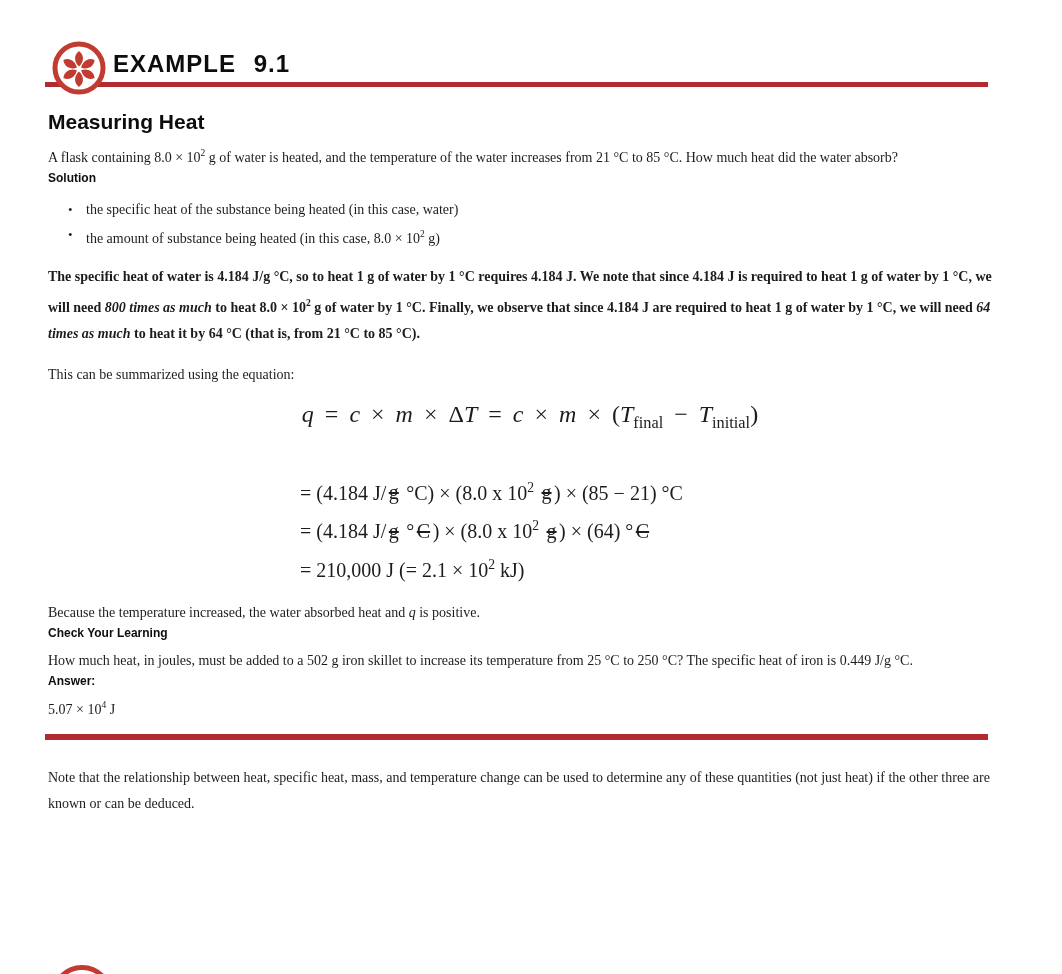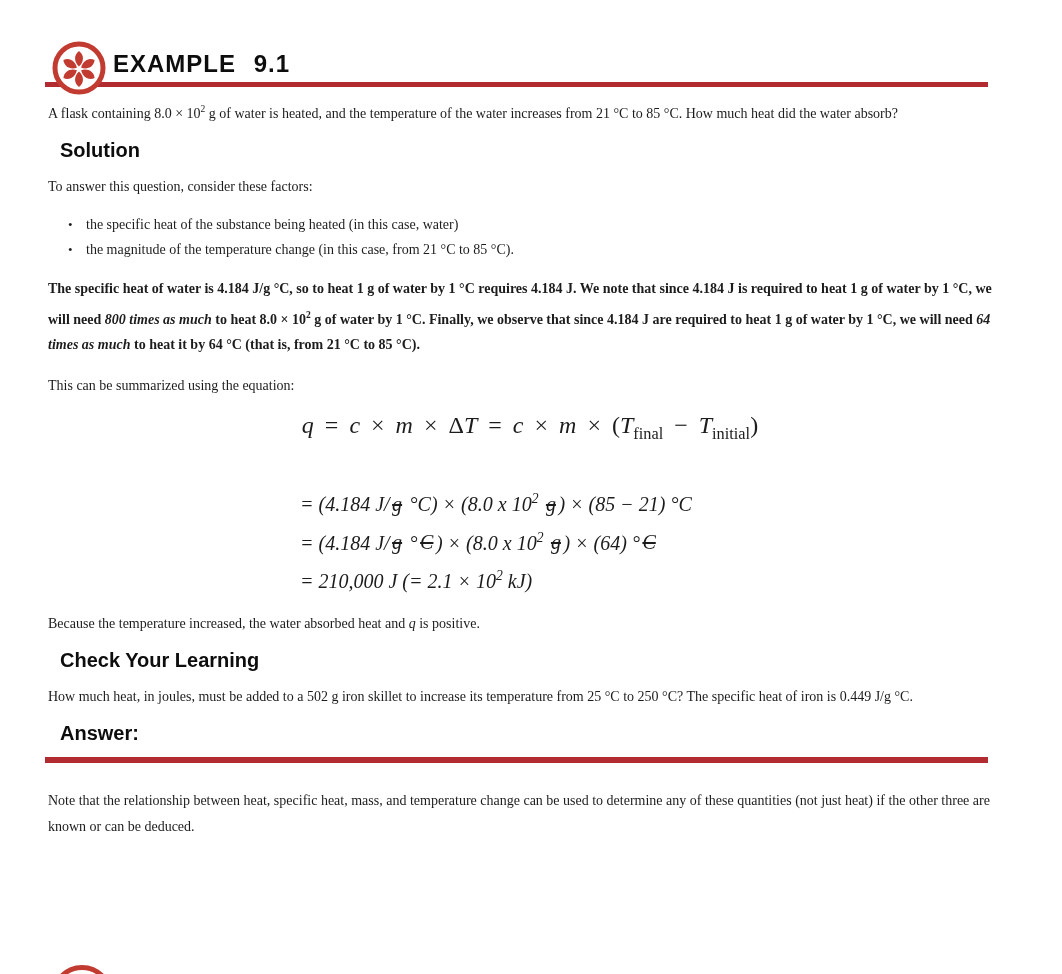--- a/index.html
+++ b/index.html
@@ -20,35 +20,35 @@
   .flower-icon .petals{fill:var(--icon-red);}
   .example-label{position:absolute;left:113px;top:50px;
     font-family:"Liberation Sans", sans-serif;font-weight:700;font-size:24px;
     letter-spacing:1px;word-spacing:10px;color:#0d0d0d;}
 
   
   .content{padding:0 50px 0 48px;}
   .content p{margin:0;font-size:14px;line-height:26px;max-width:964px;}
   h2.section-title{margin:14px 0 6px 0;font-family:"Liberation Sans", sans-serif;
     font-size:21px;font-weight:700;color:#0d0d0d;}
-  h3.sub-heading{margin:12px;font-family:"Liberation Sans", sans-serif;
-    font-size:20px;font-weight:700;color:#0d0d0d;}
+  h3.sub-heading{margin:0;font-family:"Liberation Sans", sans-serif;
+    font-size:12px;font-weight:700;color:#0d0d0d;}
   .solution-heading{margin-top:17px;}
   .solution-intro{margin-top:9px !important;}
   ul.factor-list{margin:12px 0 0 0;padding:0 0 0 20px;list-style:none;}
   ul.factor-list li{font-size:14px;line-height:25.5px;position:relative;padding-left:18px;}
   ul.factor-list li::before{content:"\2022";position:absolute;left:0;top:0;
     font-size:13px;line-height:25.5px;}
   .analysis{margin-top:13px !important;font-weight:bold;}
   .equation-intro{margin-top:15px !important;}
 
   .eq-main{margin-top:11px;text-align:center;font-size:24px;line-height:30px;
     word-spacing:5px;max-width:964px;}
   .eq-steps{margin:33px 0 0 252px;font-size:20px;line-height:33px;}
-  .eq-line{white-space:nowrap;font-style:italic;}
+  .eq-line{white-space:nowrap;}
   .cancel{text-decoration:line-through;text-decoration-thickness:1.5px;padding:0 2.5px;}
   sup{font-size:0.68em;}
   sub{font-size:0.68em;font-style:normal;}
 
   .conclusion{margin-top:13px !important;font-family:Liberation Serif, serif;}
   .check-heading{margin-top:17px;}
   .check-question{margin-top:8px !important;}
   .answer-heading{margin-top:21px;}
   .answer-value{margin-top:4px !important;}
   .thick-rule{width:943px;height:6px;background:var(--accent);margin:12px 0 0 -3px;}
@@ -75,30 +75,30 @@
           <path d="M0,-2.5 C-5,-7 -5.5,-14 0,-18 C5.5,-14 5,-7 0,-2.5 Z" transform="rotate(240)"></path>
           <path d="M0,-2.5 C-5,-7 -5.5,-14 0,-18 C5.5,-14 5,-7 0,-2.5 Z" transform="rotate(300)"></path>
         </g>
       </svg>
     </div>
     <div class="example-label">EXAMPLE 9.1</div>
   </div>
 
   <div class="content">
 
+    <h2 class="section-title">Measuring Heat</h2>
 
     <p class="problem"><span>A flask containing 8.0 × 10</span><sup>2</sup><span> g of water is heated, and the temperature of the water increases from 21 °C to 85 °C. How much heat did the water absorb?</span></p>
 
     <h3 class="sub-heading solution-heading">Solution</h3>
 
-    <p class="solution-intro">To answer this question, consider these factors:</p>
 
     <ul class="factor-list">
       <li><span>the specific heat of the substance being heated (in this case, water)</span></li>
-      <li><span>the magnitude of the temperature change (in this case, from 21 °C to 85 °C).</span></li>
+      <li><span>the amount of substance being heated (in this case, 8.0 × 10</span><sup>2</sup><span> g)</span></li>
     </ul>
 
     <p class="analysis"><span>The specific heat of water is 4.184 J/g °C, so to heat 1 g of water by 1 °C requires 4.184 J. We note that since 4.184 J is required to heat 1 g of water by 1 °C, we will need </span><span style="font-style: italic;">800 times as much</span><span> to heat 8.0 × 10</span><sup>2</sup><span> g of water by 1 °C. Finally, we observe that since 4.184 J are required to heat 1 g of water by 1 °C, we will need </span><span style="font-style: italic;">64 times as</span><span> </span><span style="font-style: italic;">much</span><span> to heat it by 64 °C (that is, from 21 °C to 85 °C).</span></p>
 
     <p class="equation-intro">This can be summarized using the equation:</p>
 
     <div class="eq-main"><span style="font-style: italic;">q</span><span> = </span><span style="font-style: italic;">c</span><span> × </span><span style="font-style: italic;">m</span><span> × Δ</span><span style="font-style: italic;">T</span><span> = </span><span style="font-style: italic;">c</span><span> × </span><span style="font-style: italic;">m</span><span> × (</span><span style="font-style: italic;">T</span><sub>final</sub><span> − </span><span style="font-style: italic;">T</span><sub>initial</sub><span>)</span></div>
 
     <div class="eq-steps">
       <div class="eq-line"><span>= (4.184 J/</span><span class="cancel">g</span><span> °C) × (8.0 x 10</span><sup>2</sup><span> </span><span class="cancel">g</span><span>) × (85 − 21) °C</span></div>
@@ -107,20 +107,21 @@
     </div>
 
     <p class="conclusion"><span>Because the temperature increased, the water absorbed heat and </span><span style="font-style: italic;">q</span><span> is positive.</span></p>
 
     <h3 class="sub-heading check-heading">Check Your Learning</h3>
 
     <p class="check-question">How much heat, in joules, must be added to a 502 g iron skillet to increase its temperature from 25 °C to 250 °C? The specific heat of iron is 0.449 J/g °C.</p>
 
     <h3 class="sub-heading answer-heading">Answer:</h3>
 
+    <p class="answer-value"><span>5.07 × 10</span><sup>4</sup><span> J</span></p>
 
     <div class="thick-rule"></div>
 
     <p class="note-text">Note that the relationship between heat, specific heat, mass, and temperature change can be used to determine any of these quantities (not just heat) if the other three are known or can be deduced.</p>
 
   </div>
 
   <div class="bottom-arc"></div>
 
 </div>

